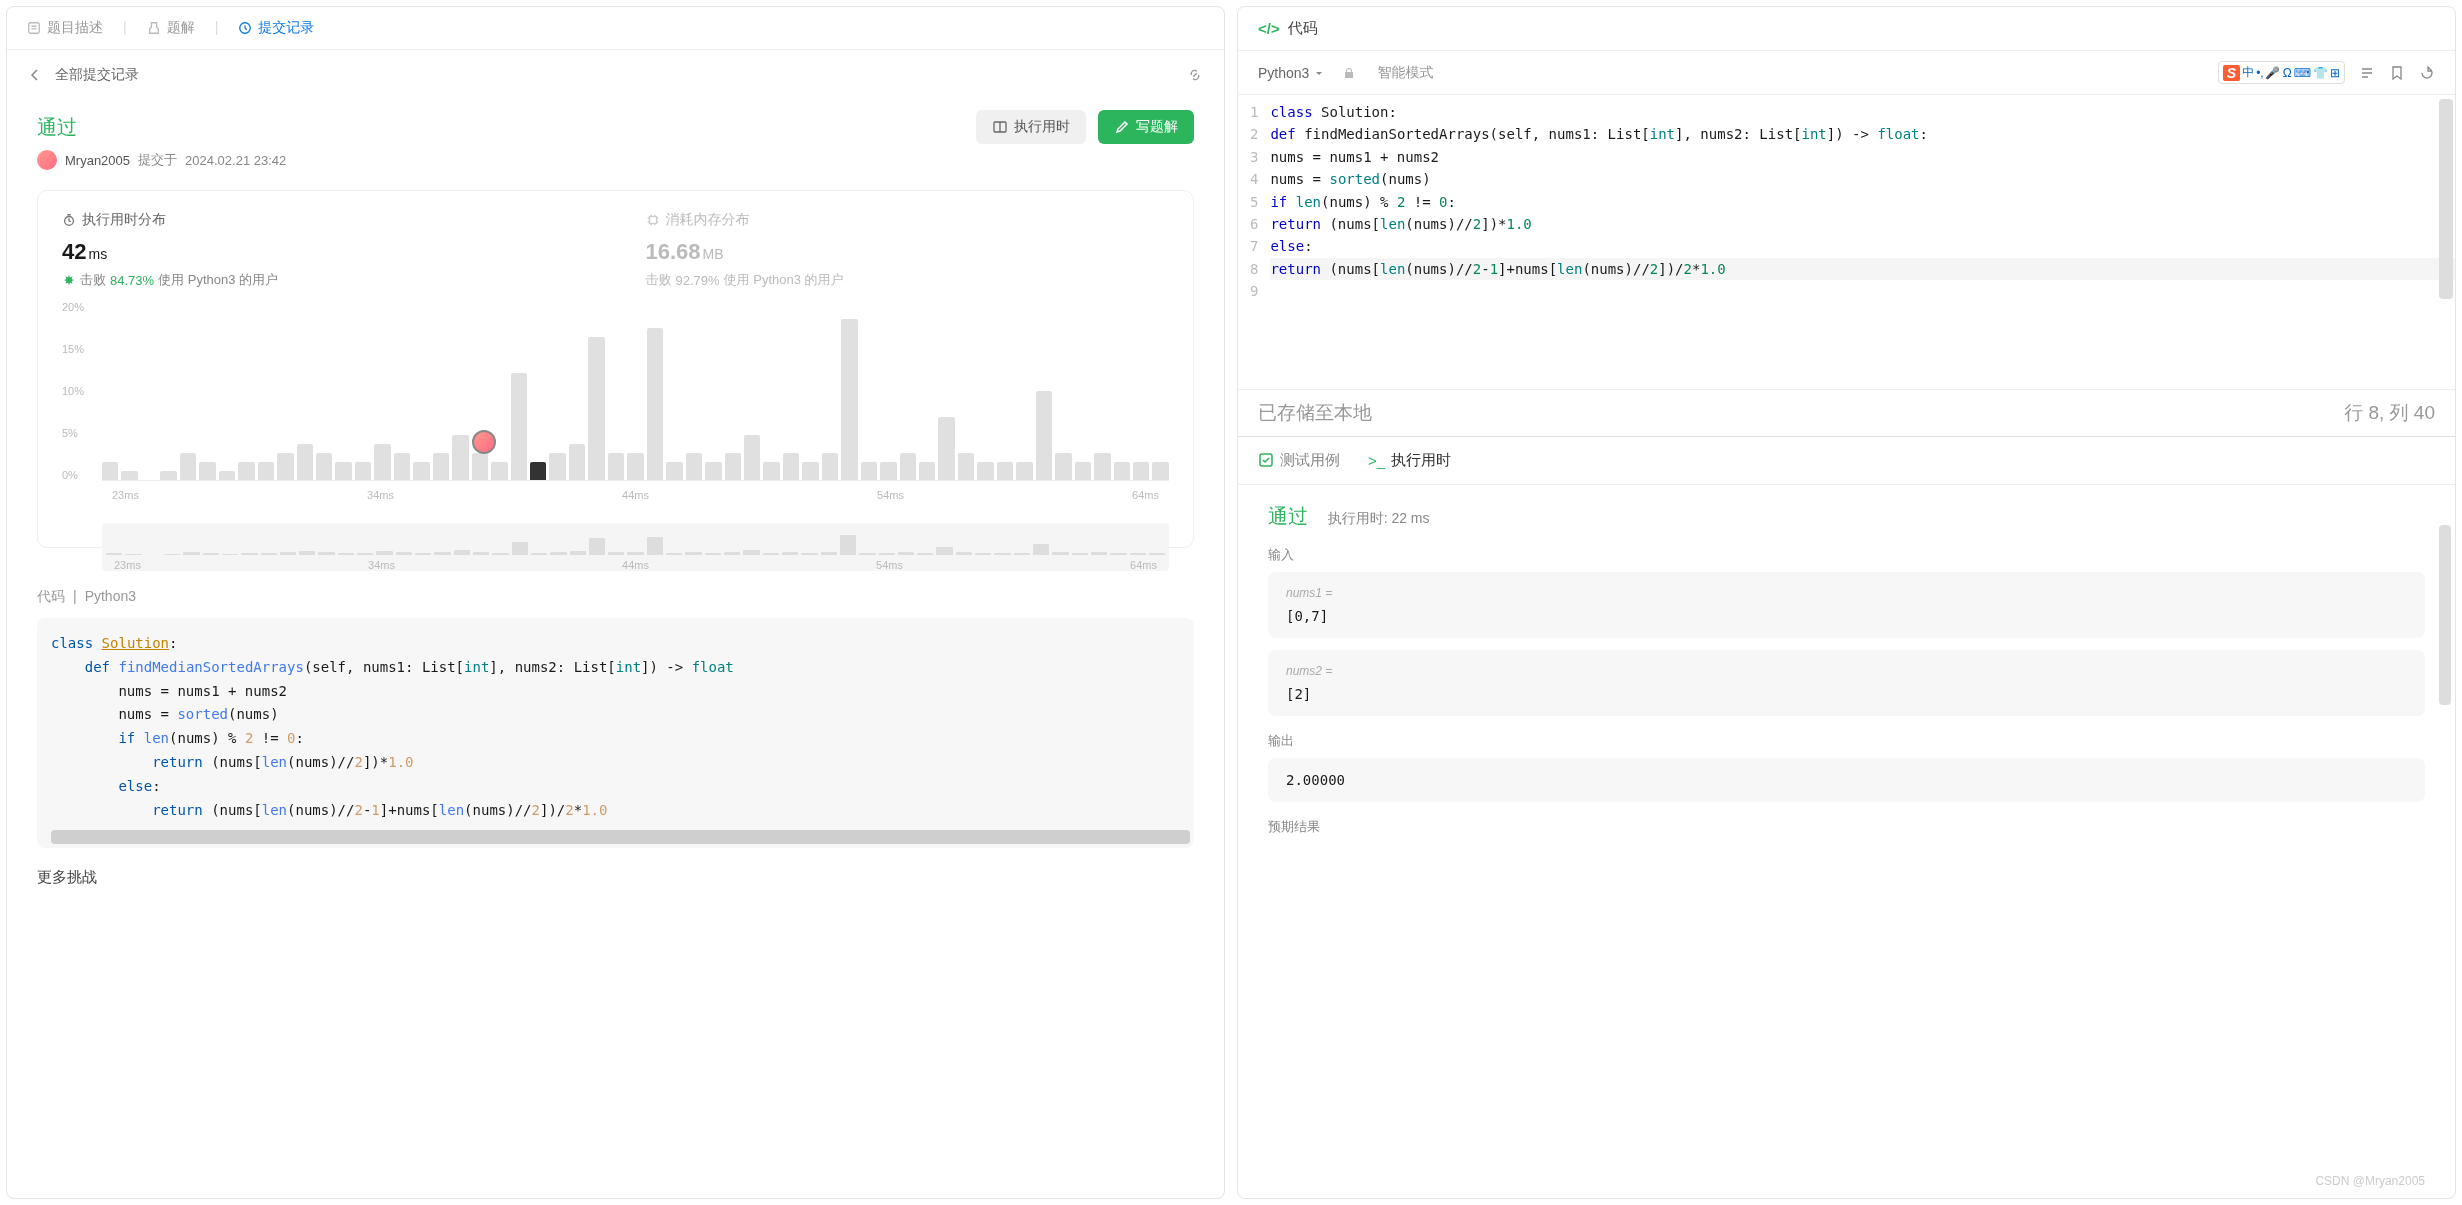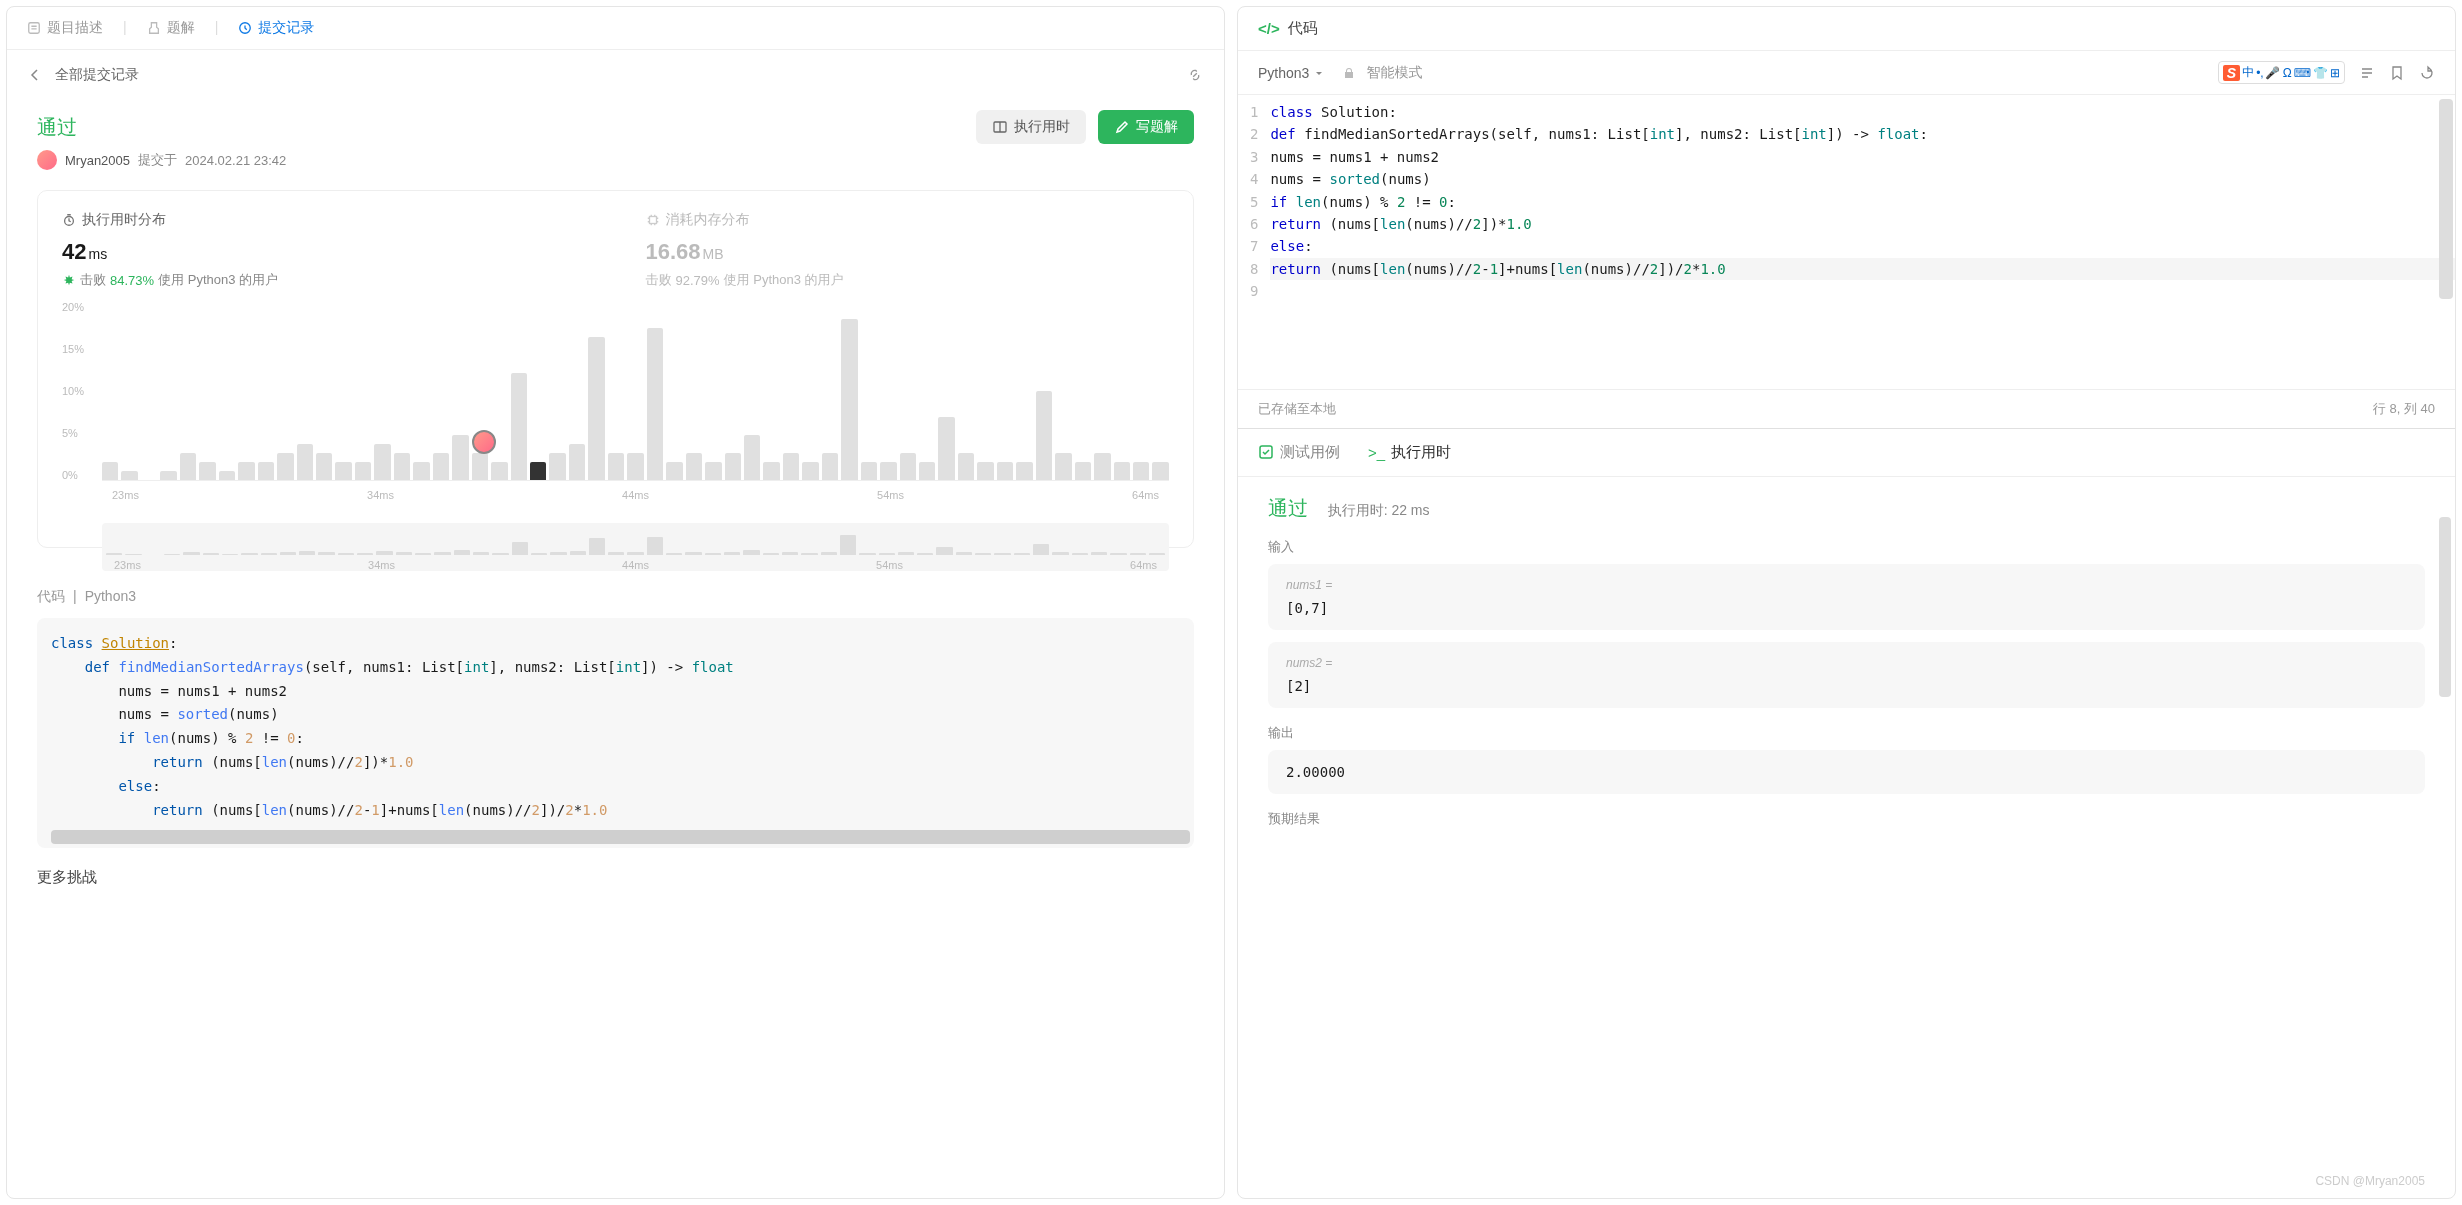--- a/index.html
+++ b/index.html
@@ -75,21 +75,21 @@
 
 .editor { flex: 0 0 auto; position: relative; font-family: "Menlo","Consolas",monospace; font-size: 14px; display: flex; }
 .gutter { padding: 6px 12px; text-align: right; color: #bbb; line-height: 1.6; }
 .code-lines { padding: 6px 0; line-height: 1.6; flex: 1; }
 .code-lines .line.hl { background: #f5f5f5; }
 .tok-kw2 { color: #0000cc; }
 .tok-builtin { color: #008080; }
 .tok-num2 { color: #098658; }
 .editor-scroll { position: absolute; right: 2px; top: 4px; width: 14px; height: 200px; background: #ddd; border-radius: 4px; }
 
-.editor-status { display: flex; justify-content: space-between; padding: 10px 20px; font-size: 13px; color: #999; border-top: 1px solid #eee; border-bottom: 1px solid #e0e0e0; }
+.editor-status { display: flex; justify-content: space-between; padding: 10px 20px; font-size: 19px; color: #999; border-top: 1px solid #eee; border-bottom: 1px solid #e0e0e0; }
 
 .bottom-tabs { display: flex; gap: 28px; padding: 14px 20px; font-size: 15px; border-bottom: 1px solid #eee; }
 .btab { color: #888; cursor: pointer; display: flex; align-items: center; gap: 6px; }
 .btab.active { color: #333; }
 .btab-icon { color: #2db55d; }
 
 .test-body { flex: 1; overflow-y: auto; padding: 18px 30px; position: relative; }
 .test-pass { color: #2db55d; font-size: 20px; margin-right: 16px; }
 .test-meta { color: #888; font-size: 14px; }
 .case-tabs { display: flex; gap: 20px; margin: 20px 0; }
@@ -374,21 +374,21 @@
       <span>代码</span>
     </div>
 
     <div class="right-toolbar">
       <div class="lang-sel">
         <span>Python3</span>
         <svg width="12" height="12" viewBox="0 0 12 12" fill="#888">
             <path d="M3 5l3 3 3-3z"></path>
           </svg>
       </div>
-      <div style="display:flex;align-items:center;gap:11px;color:#999">
+      <div style="display:flex;align-items:center;gap:22px;color:#999">
         <svg width="12" height="12" viewBox="0 0 12 12" fill="#bbb">
             <path d="M3 5V4a3 3 0 016 0v1h1v6H2V5h1zm1 0h4V4a2 2 0 00-4 0v1z"></path>
           </svg>
         <span>智能模式</span>
       </div>
       <div class="toolbar-right">
         <div class="ime-box">
           <span class="ime-s">S</span>
           <span style="color:#0066cc;font-weight:500">中</span>
           <span class="ime-ico">•,</span>

